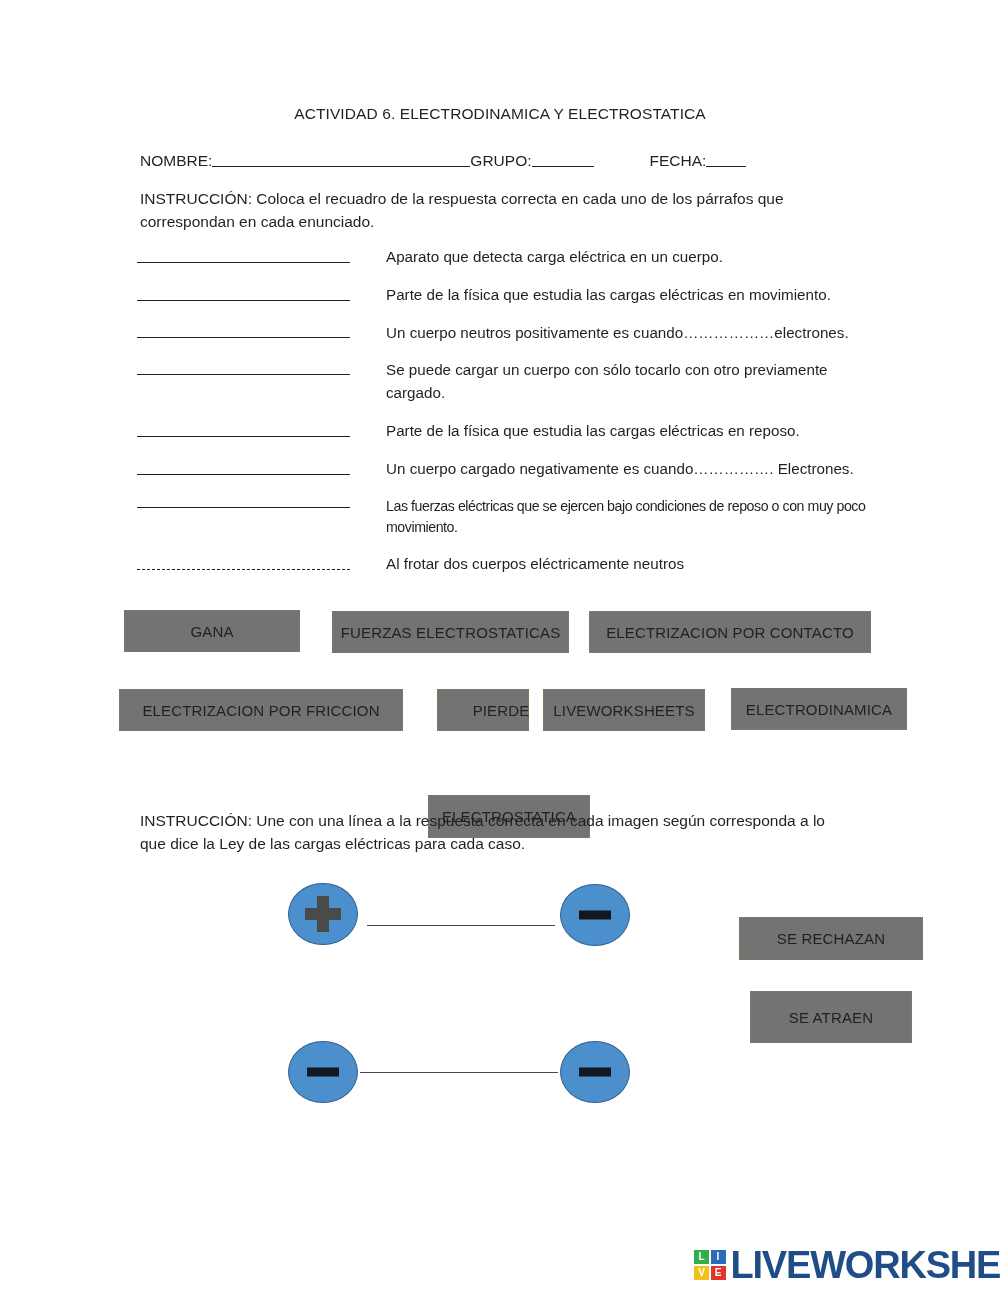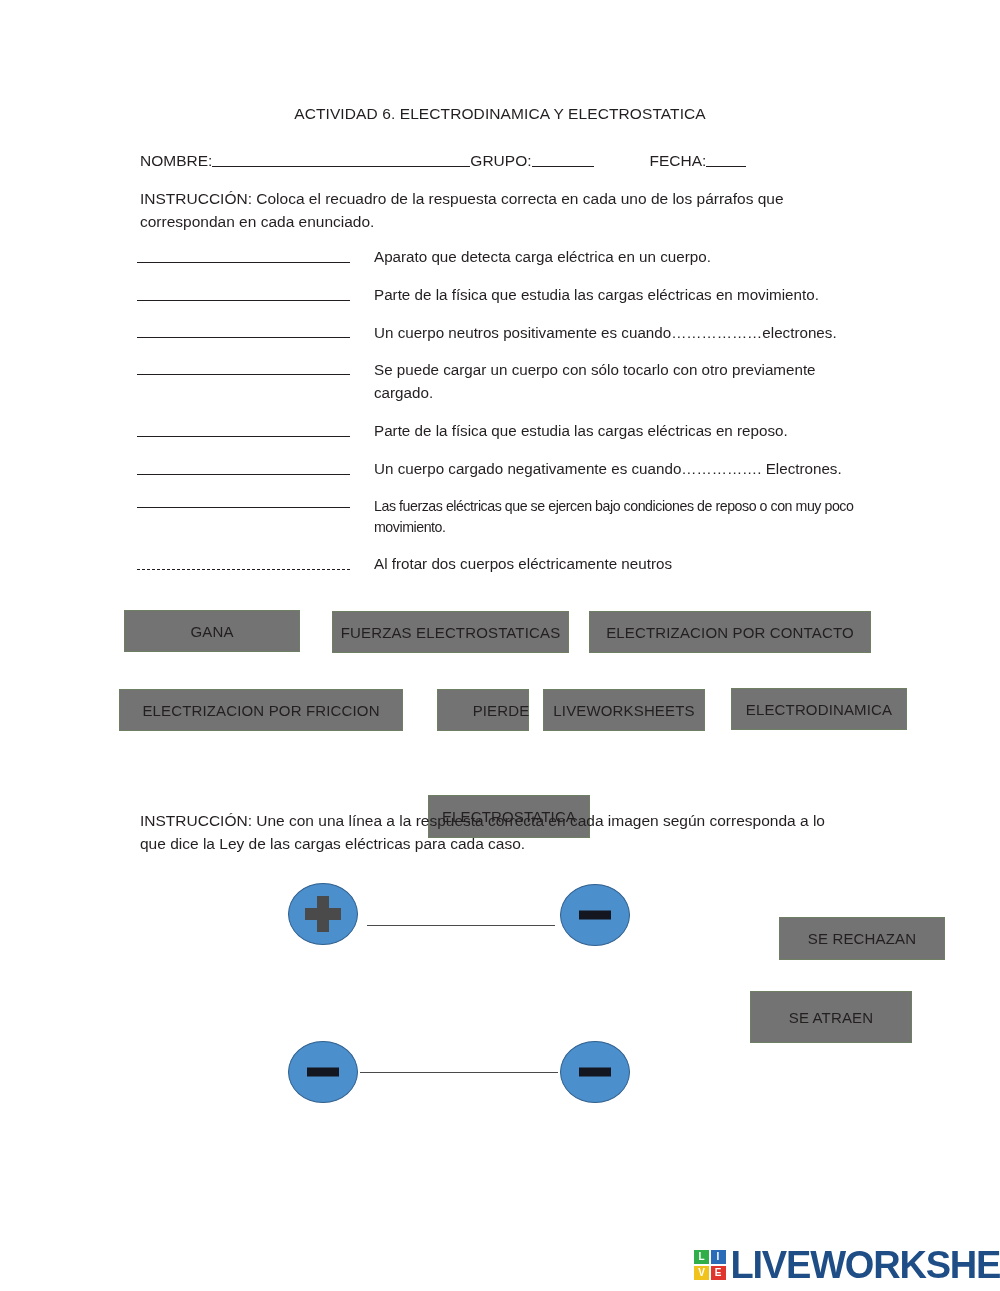--- a/index.html
+++ b/index.html
@@ -66,20 +66,21 @@
   .match-list {
     position: absolute;
     left: 137px;
     top: 248px;
     width: 740px;
   }
   .match-row {
     display: flex;
     align-items: flex-end;
     margin-bottom: 17px;
+    gap: 12px;
   }
   .match-blank {
     flex: 0 0 213px;
     border-bottom: 1.5px solid #231f20;
     height: 0;
     margin-bottom: 6px;
   }
   .match-blank.dashed {
     border-bottom: 1.5px dashed #231f20;
   }
@@ -282,21 +283,21 @@
   </div>
 
   <div class="charge" style="left:288px; top:1041px;">
     <span class="sign-minus"></span>
   </div>
   <div class="connector" style="left:360px; top:1072px; width:198px;"></div>
   <div class="charge" style="left:560px; top:1041px;">
     <span class="sign-minus"></span>
   </div>
 
-  <div class="tile" style="left:779px; top:917px; width:166px; height:43px;">SE RECHAZAN</div>
+  <div class="tile" style="left:739px; top:917px; width:184px; height:43px;">SE RECHAZAN</div>
   <div class="tile" style="left:750px; top:991px; width:162px; height:52px;">SE ATRAEN</div>
 
   <div class="lw-logo">
     <div class="lw-mark">
       <span class="lw-cell lw-l">L</span>
       <span class="lw-cell lw-i">I</span>
       <span class="lw-cell lw-v">V</span>
       <span class="lw-cell lw-e">E</span>
     </div>
     <span class="lw-word">LIVEWORKSHEETS</span>

